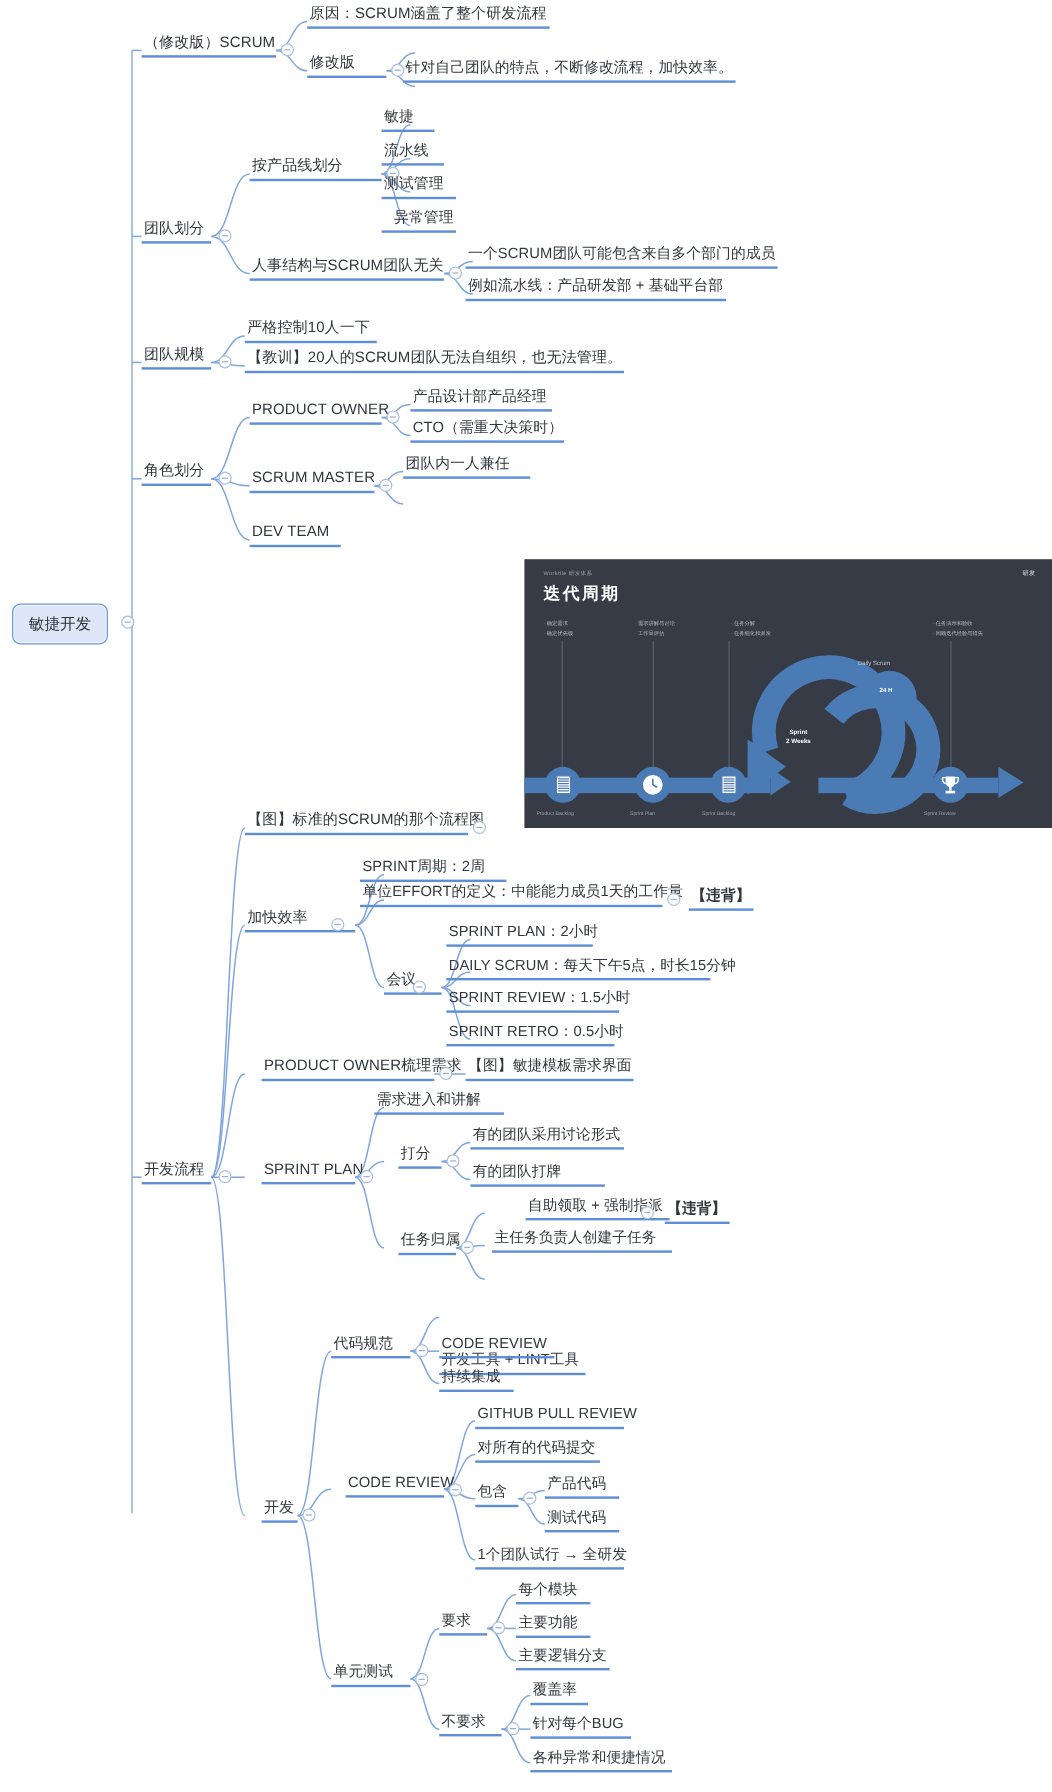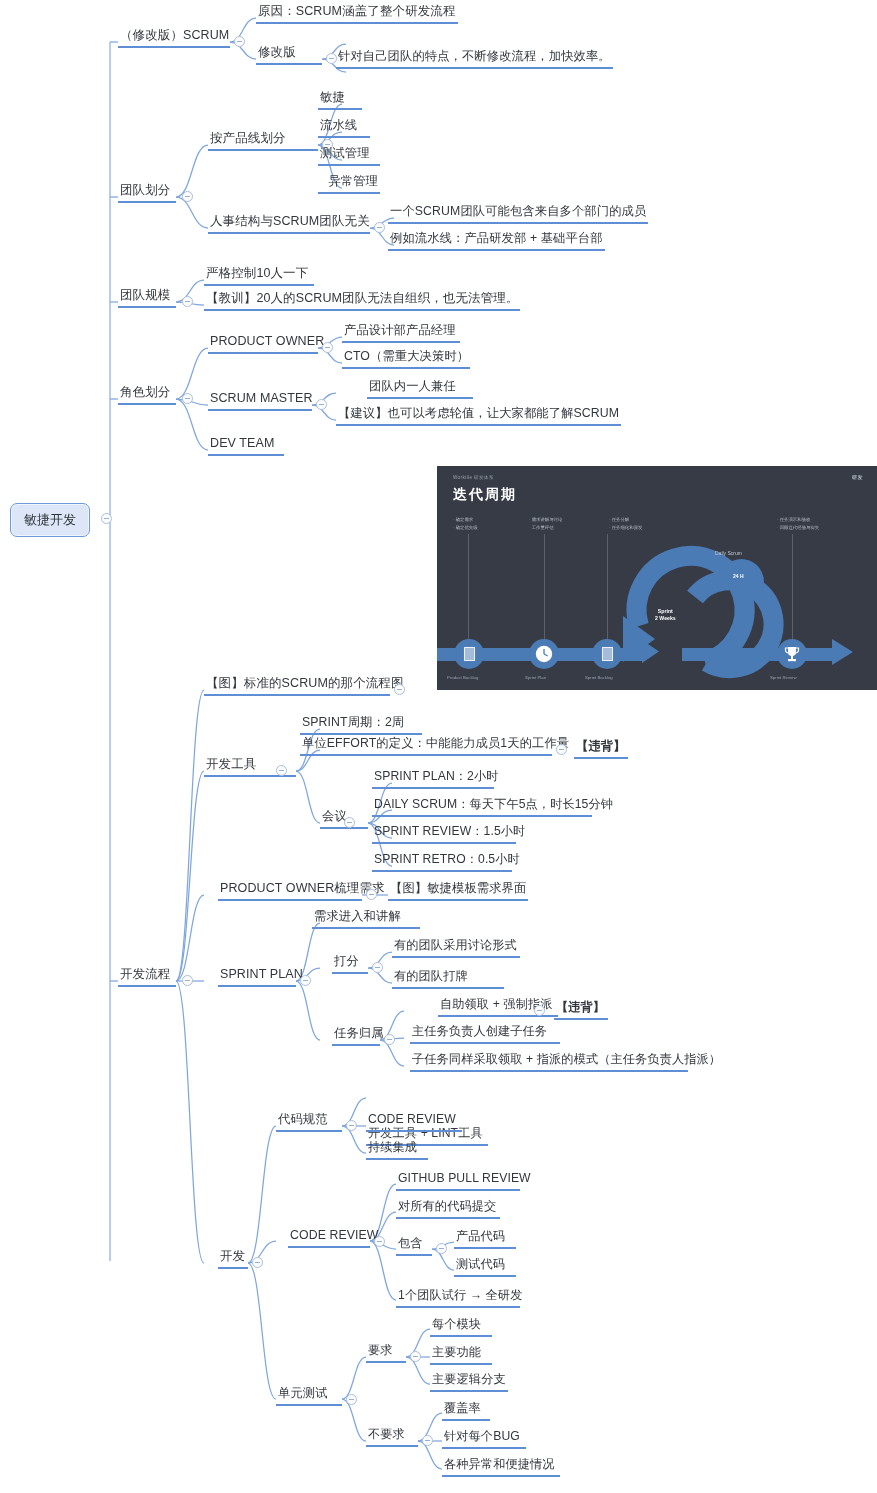--- a/index.html
+++ b/index.html
@@ -267,22 +267,21 @@
   <div class="topic lv1" style="left:118px;top:385px;width:58px;">角色划分</div>
   <div class="tog" style="left:182px;top:393px;"></div>
 
   <div class="topic lv2" style="left:208px;top:334px;width:110px;">PRODUCT OWNER</div>
   <div class="tog" style="left:322px;top:342px;"></div>
   <div class="topic lv3" style="left:342px;top:323px;width:118px;">产品设计部产品经理</div>
   <div class="topic lv3" style="left:342px;top:349px;width:128px;">CTO（需重大决策时）</div>
 
   <div class="topic lv2" style="left:208px;top:391px;width:104px;">SCRUM MASTER</div>
   <div class="tog" style="left:316px;top:399px;"></div>
-  <div class="topic lv3" style="left:336px;top:379px;width:106px;margin-left:31px;">团队内一人兼任</div>
-  <div class="topic lv3" style="left: 336px; top: 406px; width: 285.141px;">【建议】也可以考虑轮值，让大家都能了解SCRUM</div>
+  <div class="topic lv3" style="left:336px;top:379px;width:106px;">团队内一人兼任</div>
 
   <div class="topic lv2" style="left:208px;top:436px;width:76px;">DEV TEAM</div>
 
   <div class="topic lv1" style="left:118px;top:967px;width:58px;">开发流程</div>
   <div class="tog" style="left:182px;top:975px;"></div>
 
   <div class="topic lv2" style="left:204px;top:676px;width:186px;">【图】标准的SCRUM的那个流程图</div>
   <div class="tog" style="left:394px;top:684px;"></div>
 
   <div class="slide" style="left:437px;top:466px;width:440px;height:224px;">
@@ -380,21 +379,21 @@
         <rect x="4" y="13" width="8" height="2.2" fill="#ffffff"></rect>
       </svg>
     </div>
 
     <div class="sl-label" style="left:10px;top:209px;">Product Backlog</div>
     <div class="sl-label" style="left:88px;top:209px;">Sprint Plan</div>
     <div class="sl-label" style="left:148px;top:209px;">Sprint Backlog</div>
     <div class="sl-label" style="left:333px;top:209px;">Sprint Review</div>
   </div>
 
-  <div class="topic lv2" style="left:204px;top:757px;width:92px;">开发工具</div>
+  <div class="topic lv2" style="left:204px;top:757px;width:92px;">加快效率</div>
   <div class="tog" style="left:276px;top:765px;"></div>
 
   <div class="topic lv3" style="left:300px;top:715px;width:122px;">SPRINT周期：2周</div>
 
   <div class="topic lv3" style="left:300px;top:736px;width:252px;">单位EFFORT的定义：中能能力成员1天的工作量</div>
   <div class="tog" style="left:556px;top:744px;"></div>
   <div class="topic lv3 badge" style="left:574px;top:739px;width:54px;">【违背】</div>
 
   <div class="topic lv3" style="left:320px;top:809px;width:48px;">会议</div>
   <div class="tog" style="left:344px;top:817px;"></div>
@@ -417,21 +416,20 @@
   <div class="tog" style="left:372px;top:962px;"></div>
   <div class="topic lv4" style="left:392px;top:938px;width:128px;">有的团队采用讨论形式</div>
   <div class="topic lv4" style="left:392px;top:969px;width:112px;">有的团队打牌</div>
 
   <div class="topic lv3" style="left:332px;top:1026px;width:48px;">任务归属</div>
   <div class="tog" style="left:384px;top:1034px;"></div>
   <div class="topic lv4" style="left:438px;top:997px;width:120px;">自助领取 + 强制指派</div>
   <div class="tog" style="left:534px;top:1005px;"></div>
   <div class="topic lv4 badge" style="left:554px;top:1000px;width:54px;">【违背】</div>
   <div class="topic lv4" style="left:410px;top:1024px;width:150px;">主任务负责人创建子任务</div>
-  <div class="topic lv4" style="left:410px;top:1052px;width:278px;">子任务同样采取领取 + 指派的模式（主任务负责人指派）</div>
 
   <div class="topic lv2" style="left:218px;top:1249px;width:30px;">开发</div>
   <div class="tog" style="left:252px;top:1257px;"></div>
 
   <div class="topic lv3" style="left:276px;top:1112px;width:66px;">代码规范</div>
   <div class="tog" style="left:346px;top:1120px;"></div>
   <div class="topic lv4" style="left:366px;top:1086px;width:122px;margin-top:40px;">开发工具 + LINT工具</div>
   <div class="topic lv4" style="left:366px;top:1112px;width:96px;">CODE REVIEW</div>
   <div class="topic lv4" style="left:366px;top:1140px;width:62px;">持续集成</div>
 

